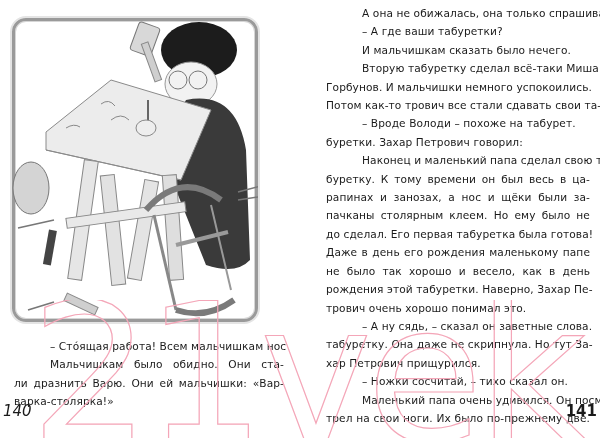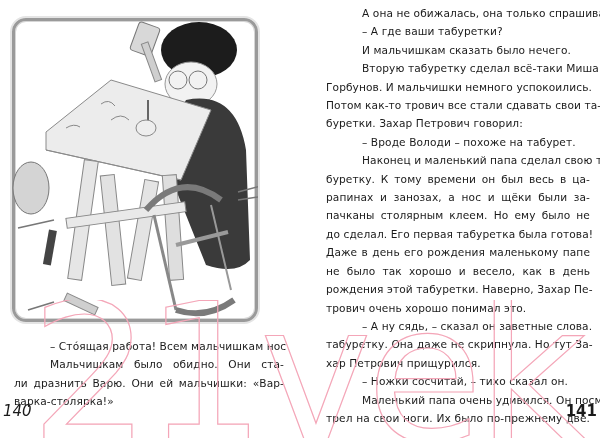--- a/index.html
+++ b/index.html
@@ -107,22 +107,22 @@
 </div>
 
 <div class="page page-right">
   <div class="text-block right-text" id="right-text">
       <span class="line ind last">А она не обижалась, она только спрашивала:</span>
       <span class="line ind last">– А где ваши табуретки?</span>
       <span class="line ind last">И мальчишкам сказать было нечего.</span>
       <span class="line ind">Вторую табуретку сделал всё-таки Миша</span>
       <span class="line">Горбунов. И мальчишки немного успокоились.</span>
       <span class="line">Потом как-то трович все стали сдавать свои та-</span>
+      <span class="line ind last">– Вроде Володи – похоже на табурет.</span>
       <span class="line last">буретки. Захар Петрович говорил:</span>
-      <span class="line ind last">– Вроде Володи – похоже на табурет.</span>
       <span class="line ind">Наконец и маленький папа сделал свою та-</span>
       <span class="line">буретку. К тому времени он был весь в ца-</span>
       <span class="line">рапинах и занозах, а нос и щёки были за-</span>
       <span class="line">пачканы столярным клеем. Но ему было не</span>
       <span class="line">до сделал. Его первая табуретка была готова!</span>
       <span class="line">Даже в день его рождения маленькому папе</span>
       <span class="line">не было так хорошо и весело, как в день</span>
       <span class="line">рождения этой табуретки. Наверно, Захар Пе-</span>
       <span class="line last">трович очень хорошо понимал это.</span>
       <span class="line ind last">– А ну сядь, – сказал он заветные слова.</span>

